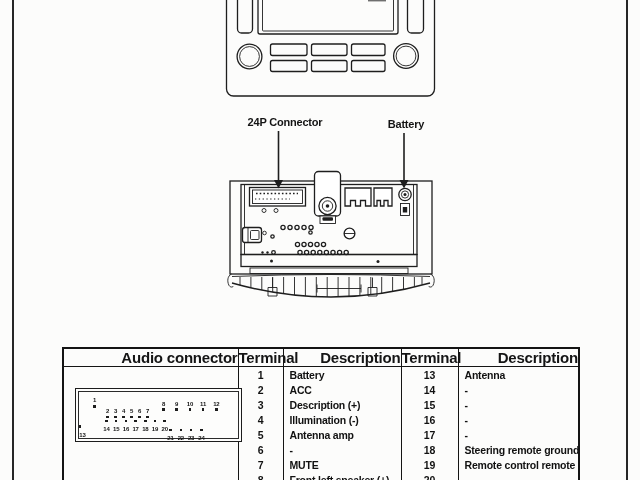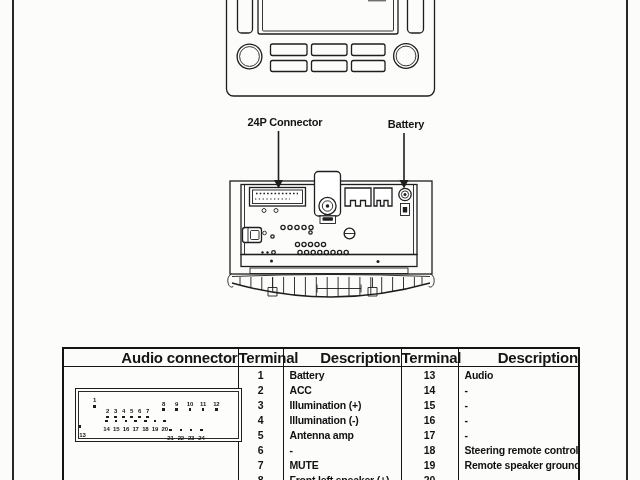--- a/index.html
+++ b/index.html
@@ -246,57 +246,57 @@
               <span class="num" style="left: 104.8px; top: 45.5px;">22</span>
               <div class="pin" style="left: 113.8px; top: 39.5px;"></div>
               <span class="num" style="left: 115.1px; top: 45.5px;">23</span>
               <div class="pin" style="left: 124.1px; top: 39.5px;"></div>
               <span class="num" style="left: 125.4px; top: 45.5px;">24</span>
             </div>
           </td>
           <td class="term">1</td>
           <td class="desc">Battery</td>
           <td class="term">13</td>
-          <td class="desc">Audio</td>
+          <td class="desc">Antenna</td>
         </tr>
         <tr>
           <td class="term">2</td>
           <td class="desc">ACC</td>
           <td class="term">14</td>
           <td class="desc">-</td>
         </tr>
         <tr>
           <td class="term">3</td>
-          <td class="desc">Illumination (+)</td>
+          <td class="desc">Description (+)</td>
           <td class="term">15</td>
           <td class="desc">-</td>
         </tr>
         <tr>
           <td class="term">4</td>
           <td class="desc">Illumination (-)</td>
           <td class="term">16</td>
           <td class="desc">-</td>
         </tr>
         <tr>
           <td class="term">5</td>
           <td class="desc">Antenna amp</td>
           <td class="term">17</td>
           <td class="desc">-</td>
         </tr>
         <tr>
           <td class="term">6</td>
           <td class="desc">-</td>
           <td class="term">18</td>
-          <td class="desc">Steering remote control</td>
+          <td class="desc">Steering remote ground</td>
         </tr>
         <tr>
           <td class="term">7</td>
           <td class="desc">MUTE</td>
           <td class="term">19</td>
-          <td class="desc">Remote speaker ground</td>
+          <td class="desc">Remote control remote</td>
         </tr>
         <tr>
           <td class="term">8</td>
           <td class="desc">Front left speaker (+)</td>
           <td class="term">20</td>
           <td class="desc">-</td>
         </tr>
       </tbody>
   </table>
 

